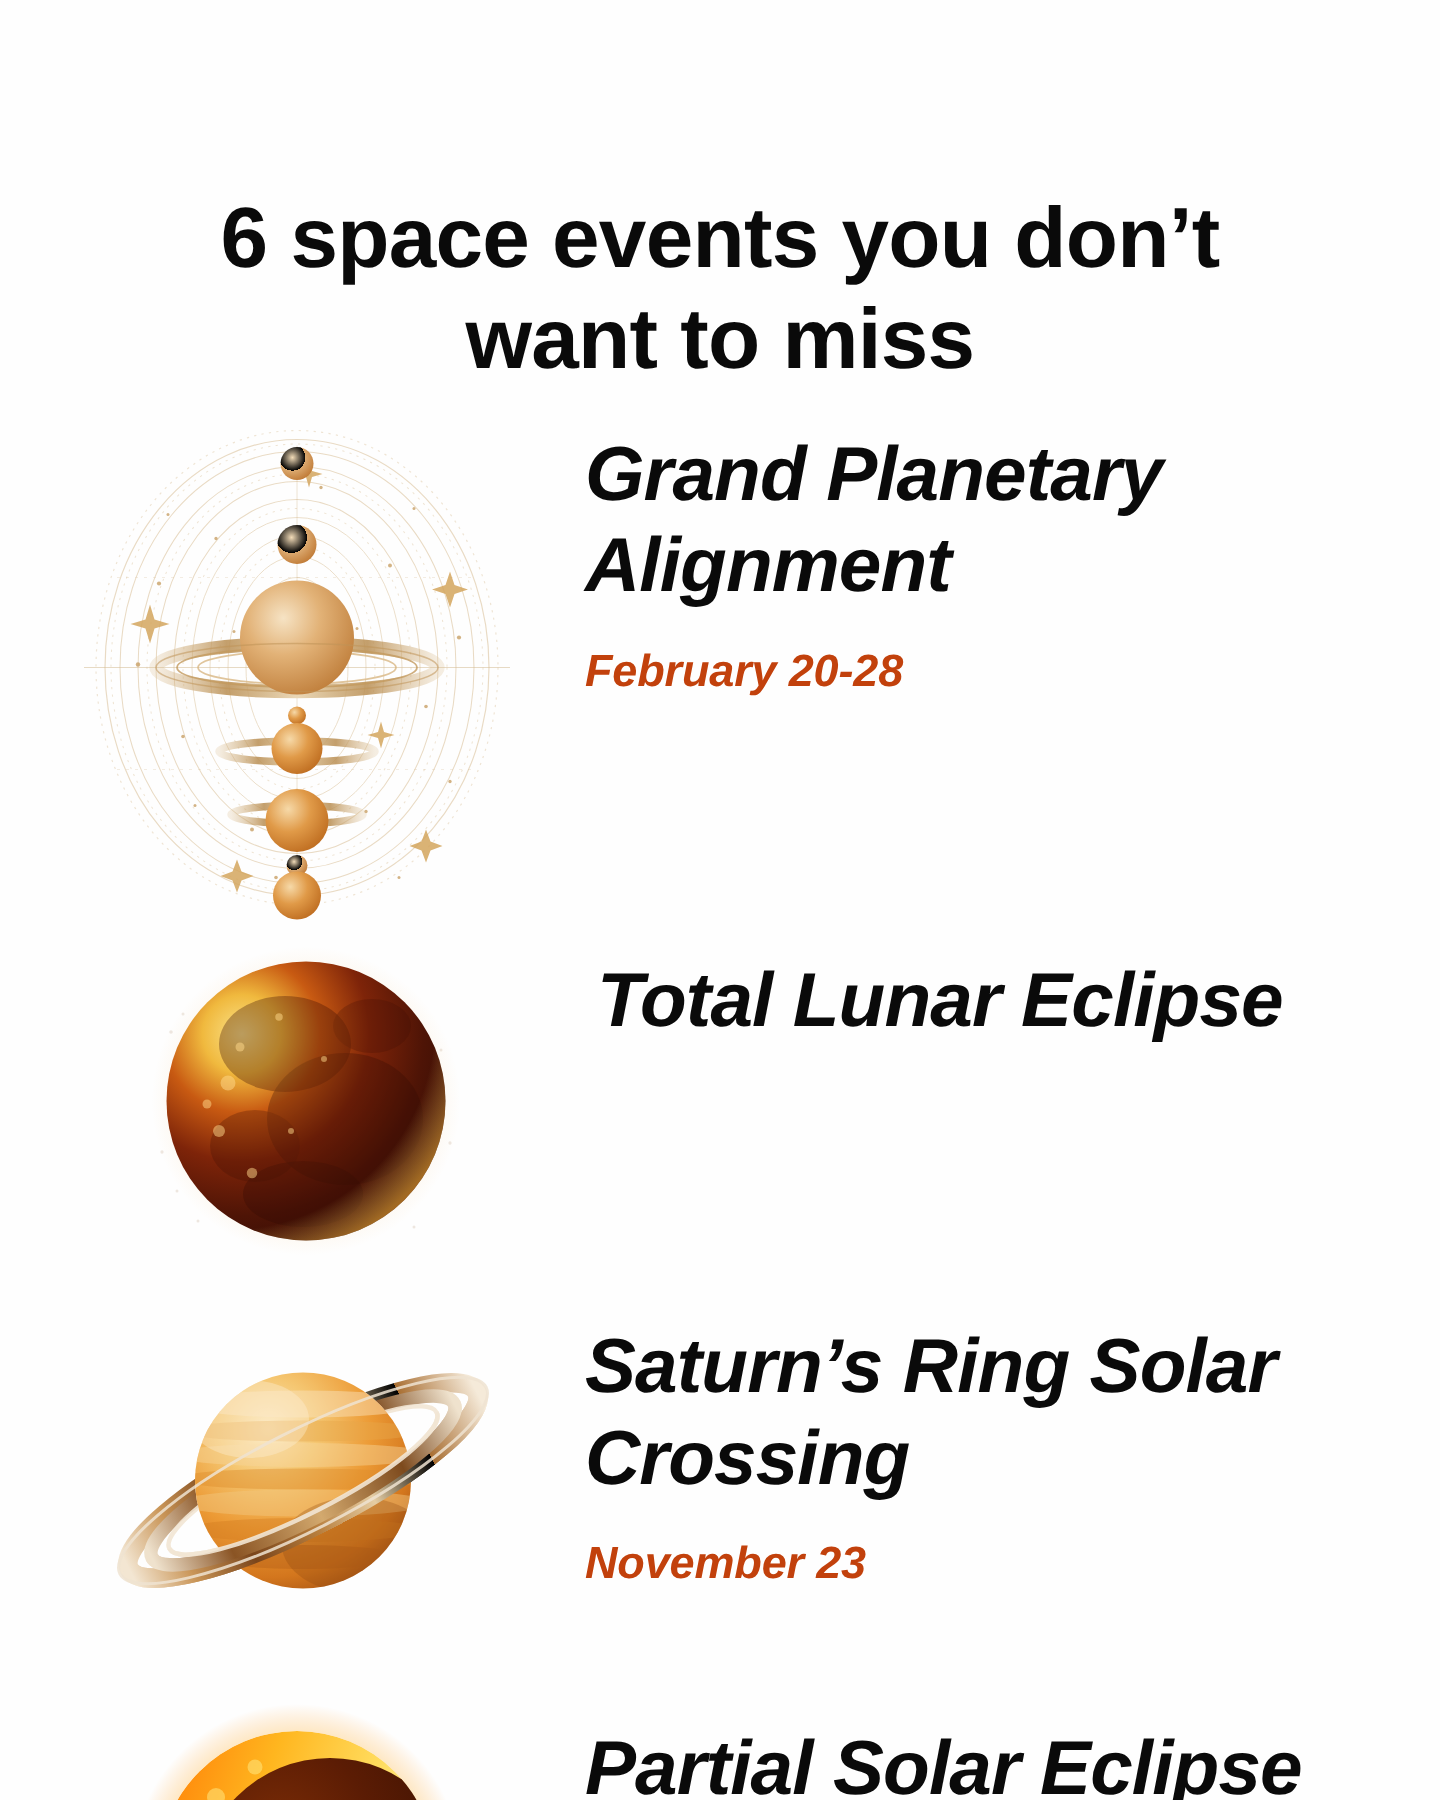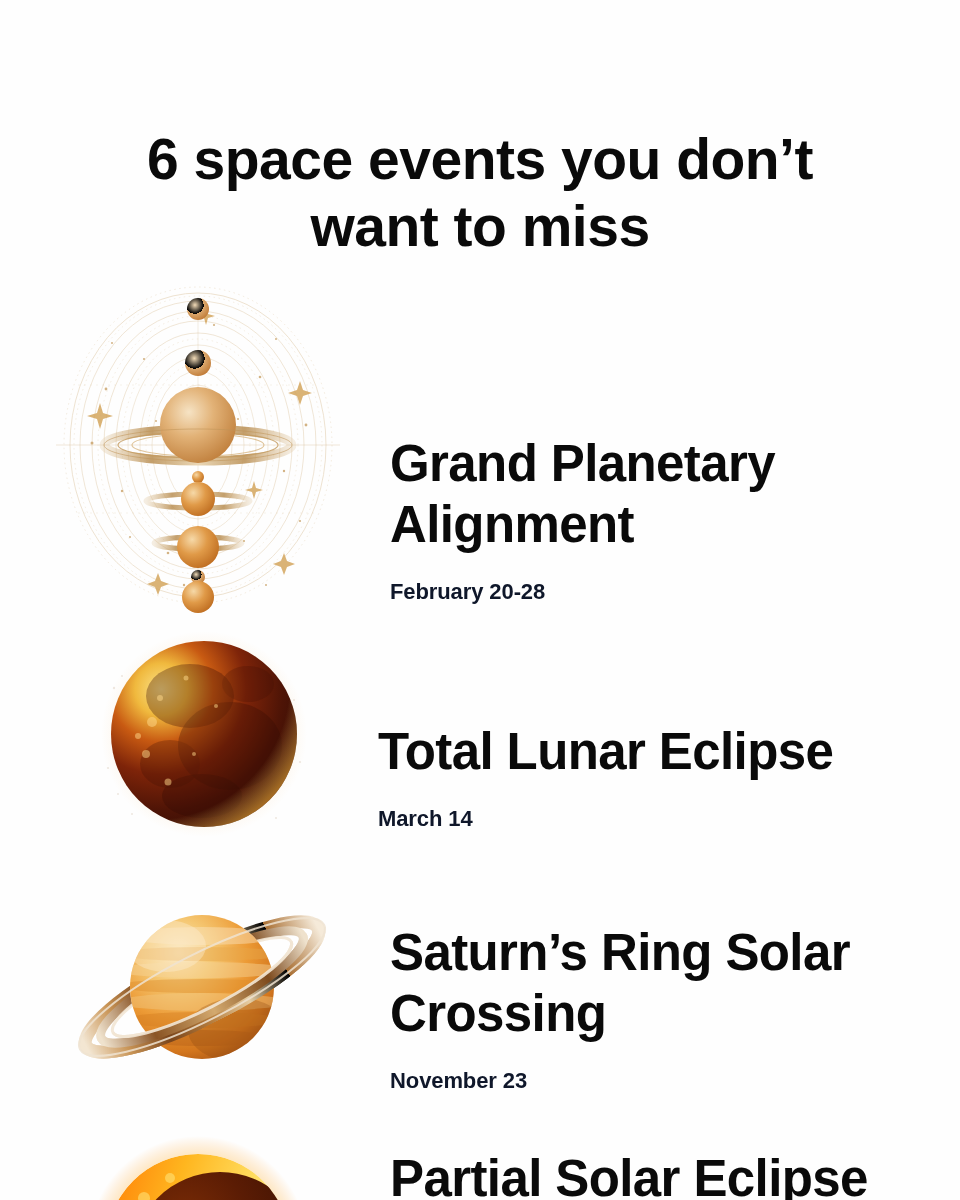--- a/index.html
+++ b/index.html
@@ -35,54 +35,55 @@
     padding: 0 79px;
     box-sizing: border-box;
   }
 
   
   .event-row {
     position: absolute;
     left: 0;
     width: 876px;
     display: flex;
-    align-items: flex-end;
+    align-items: flex-start;
+    font-style: italic;
   }
   .event-art {
     position: relative;
     flex: 0 0 auto;
     display: block;
   }
   .event-text {
     flex: 1 1 auto;
     padding-left: 0;
   }
   .event-title {
     font-size: 51px;
     font-weight: 700;
     line-height: 1.2;
     letter-spacing: -0.6px;
     color: #0a0a0a;
     margin: 0;
   }
   .event-date {
-    font-size: 22px;
+    font-size: 30px;
     font-weight: 700;
-    color: #0f172a;
+    color: #c2410c;
     margin: 24px 0 0 0;
     letter-spacing: -0.1px;
   }
 
   #row-1 { top: 285px; height: 320px; }
   #row-1 .event-art { width: 300px; height: 320px; margin-left: 48px; }
   #row-1 .event-text { margin-left: 42px; }
 
   #row-2 { top: 636px; height: 196px; }
   #row-2 .event-art { width: 212px; height: 196px; margin-left: 98px; }
-  #row-2 .event-text { margin-left: 68px; }
+  #row-2 .event-text { margin-left: 88px; }
 
   #row-3 { top: 880px; height: 214px; }
   #row-3 .event-art { width: 280px; height: 214px; margin-left: 62px; }
   #row-3 .event-text { margin-left: 48px; }
 
   #row-4 { top: 1142px; height: 200px; }
   #row-4 .event-art { width: 240px; height: 200px; margin-left: 86px; }
   #row-4 .event-text { margin-left: 64px; align-self: flex-start; padding-top: 6px; }
 
   svg { display: block; overflow: visible; }
@@ -266,21 +267,20 @@
           <circle cx="196" cy="64" r="1"></circle>
             <circle cx="202" cy="126" r="1.1"></circle>
           <circle cx="34" cy="178" r="1"></circle>
             <circle cx="178" cy="182" r="1"></circle>
         </g>
       </svg>
     </div>
 
     <div class="event-text">
       <div class="event-title">Total Lunar Eclipse</div>
-      <div class="event-date">March 14</div>
     </div>
   </div>
 
   <div class="event-row" id="row-3">
 
     <div class="event-art">
       <svg width="280" height="214" viewBox="0 0 280 214" aria-hidden="true">
         <defs>
           <radialGradient id="sat-body" cx="34%" cy="26%" r="82%">
             <stop offset="0%" stop-color="#fbe7bc"></stop>

